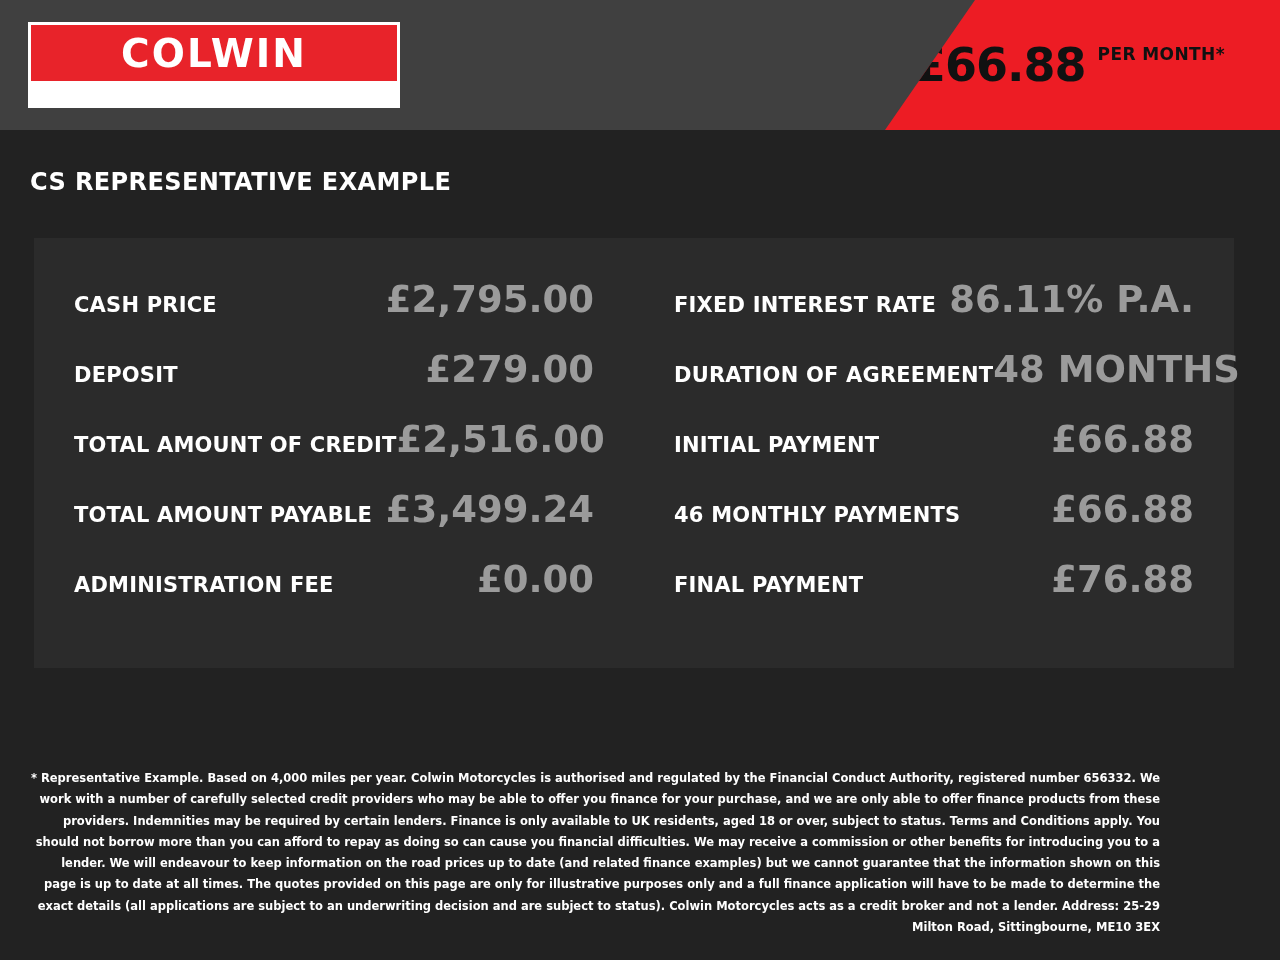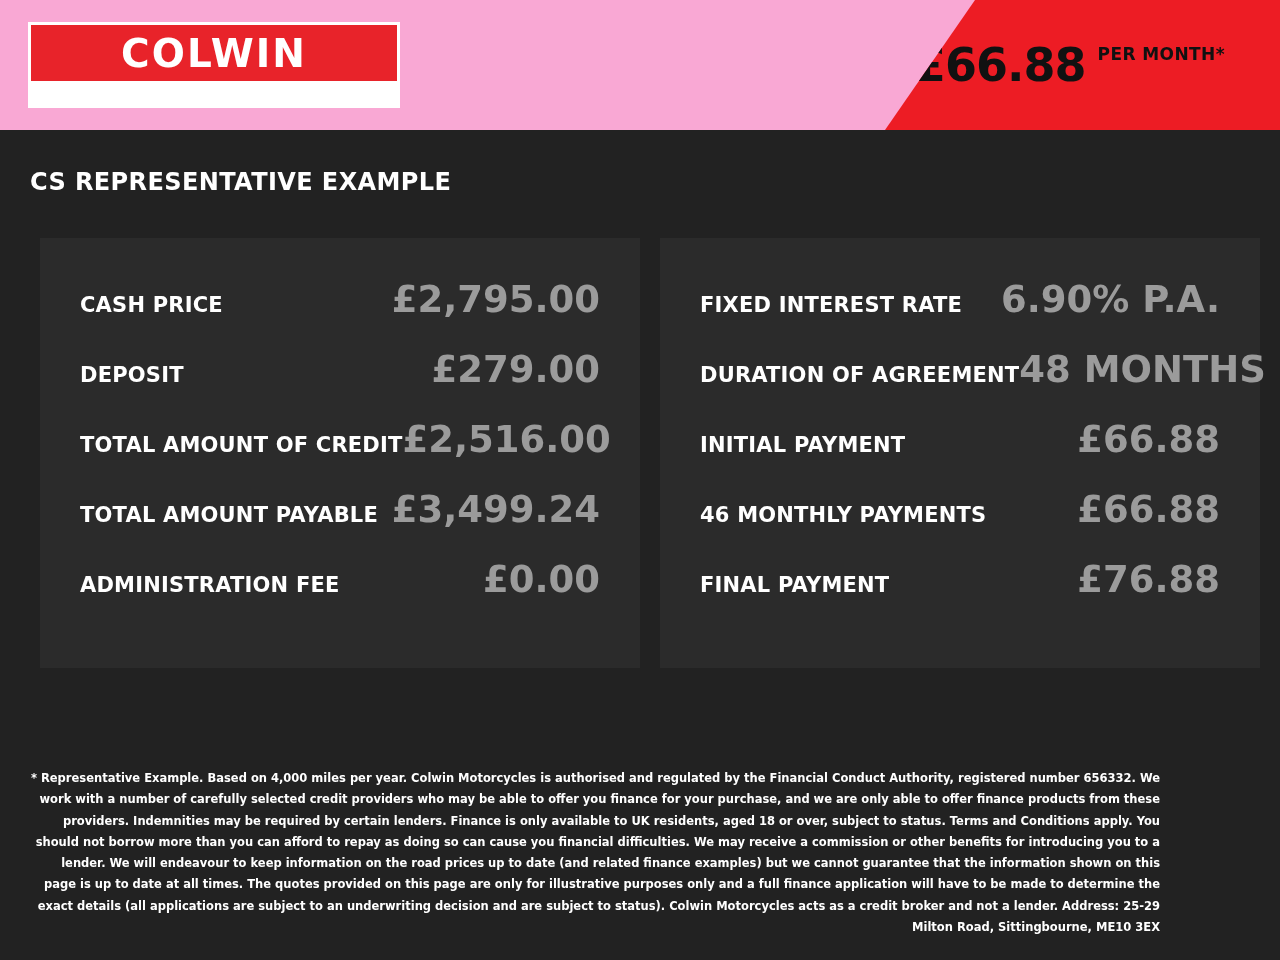--- a/index.html
+++ b/index.html
@@ -15,21 +15,21 @@
     width: 1280px;
     height: 960px;
     background: #222222;
   }
 
   
   .header {
     position: relative;
     width: 1280px;
     height: 130px;
-    background: #f9a8d4;
+    background: #404040;
     overflow: hidden;
   }
   .logo-block {
     position: absolute;
     left: 28px;
     top: 22px;
     width: 372px;
     height: 86px;
     background: #ffffff;
     padding: 3px;
@@ -107,25 +107,24 @@
     color: #ffffff;
     font-size: 24px;
     font-weight: bold;
     letter-spacing: 0.4px;
     font-family: "DejaVu Sans", sans-serif;
   }
 
   
   .panels {
     position: absolute;
-    left: 40px;
+    left: 34px;
     top: 238px;
     width: 1220px;
     display: flex;
-    gap: 20px;
   }
   .panel {
     background: #2b2b2b;
     width: 600px;
     padding: 40px 40px 40px 40px;
   }
   .row {
     display: flex;
     align-items: baseline;
     justify-content: space-between;
@@ -204,21 +203,21 @@
       </div>
       <div class="row">
         <span class="row-label">ADMINISTRATION FEE</span>
         <span class="row-value">£0.00</span>
       </div>
     </div>
 
     <div class="panel">
       <div class="row">
         <span class="row-label">FIXED INTEREST RATE</span>
-        <span class="row-value">6.90% P.A.</span>
+        <span class="row-value">86.11% P.A.</span>
       </div>
       <div class="row">
         <span class="row-label">DURATION OF AGREEMENT</span>
         <span class="row-value">48 MONTHS</span>
       </div>
       <div class="row">
         <span class="row-label">INITIAL PAYMENT</span>
         <span class="row-value">£66.88</span>
       </div>
       <div class="row">

